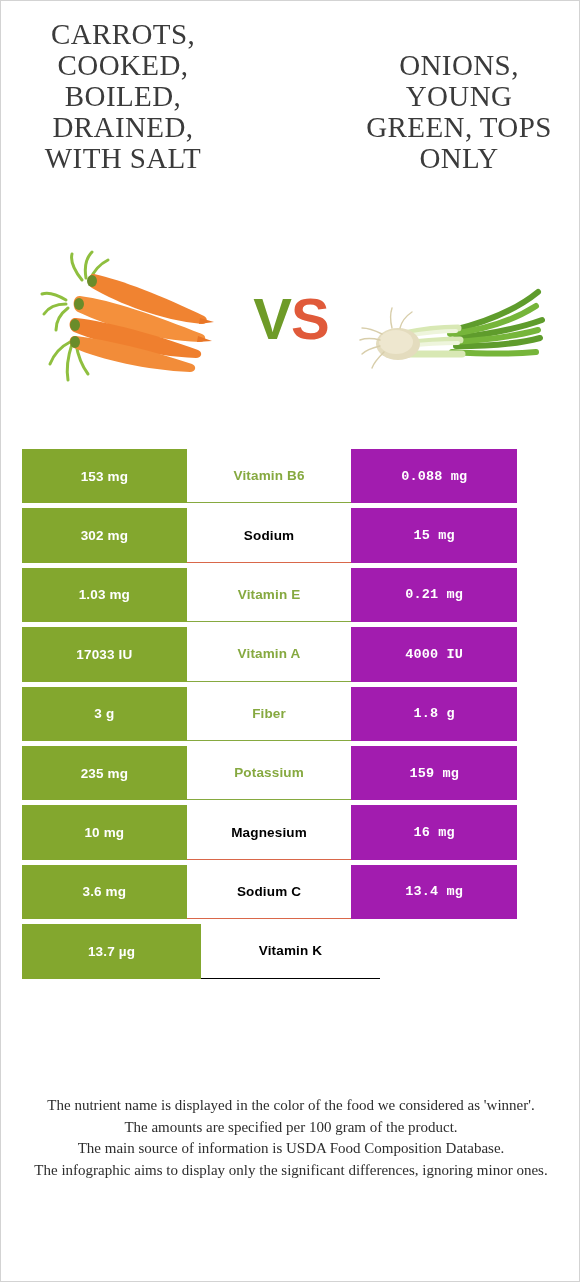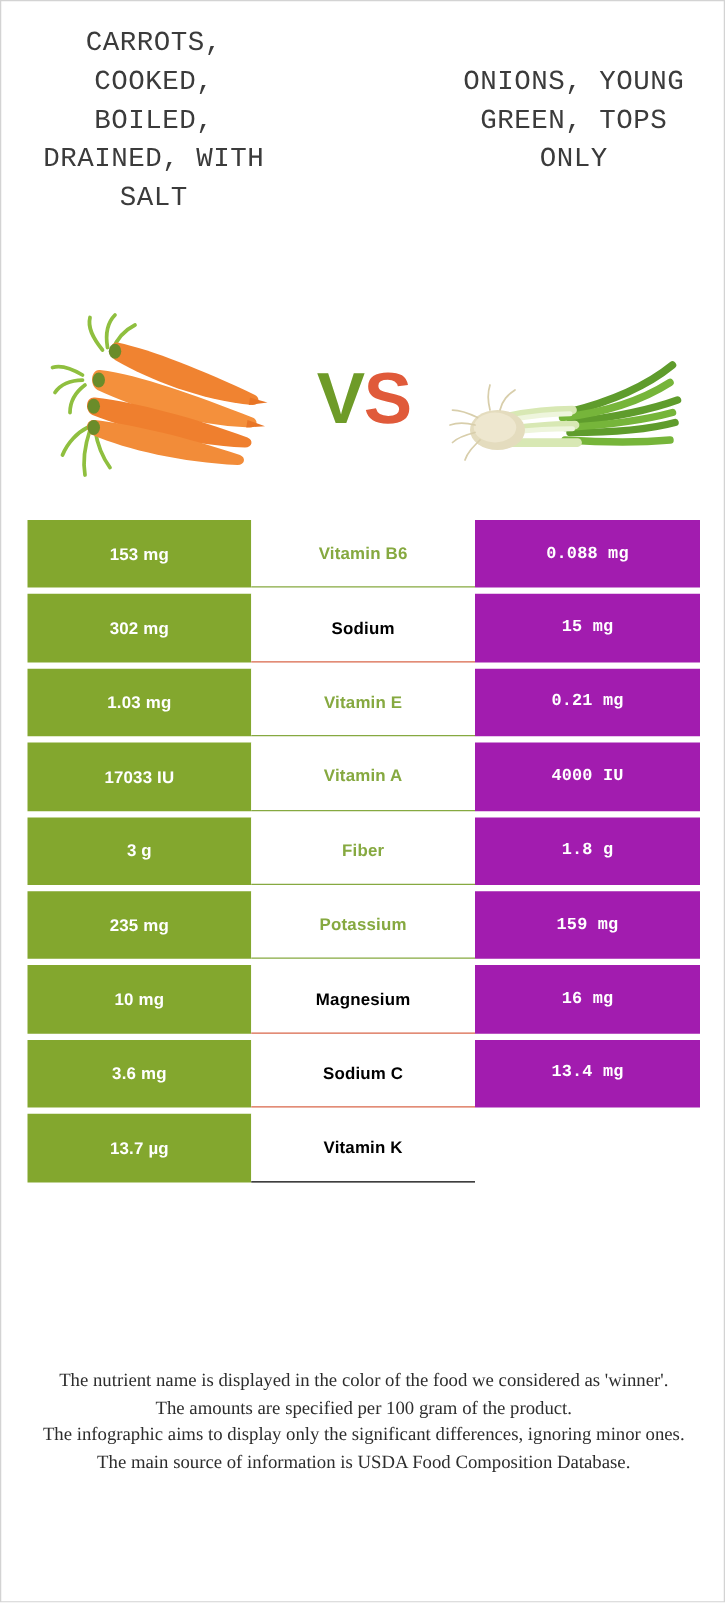--- a/index.html
+++ b/index.html
@@ -30,27 +30,27 @@
     height: 180px;
     display: flex;
     align-items: flex-start;
     justify-content: space-between;
     box-sizing: border-box;
     padding: 0 22px;
   }
   .title {
     width: 200px;
     text-align: center;
-    font-size: 22px;
+    font-size: 29px;
     line-height: 31px;
     letter-spacing: 0.4px;
     color: #3b3b3b;
     font-weight: 400;
     text-transform: uppercase;
-    font-family: Liberation Mono, monospace;
+    font-family: Liberation Serif, serif;
   }
   .title.left { padding-top: 0px; }
   .title.right { padding-top: 31px; }
 
   
   .hero {
     position: absolute;
     top: 228px;
     left: 0;
     width: 580px;
@@ -73,23 +73,23 @@
     letter-spacing: -1px;
     font-family: "Liberation Sans", sans-serif;
     user-select: none;
   }
   .vs .v { color: #6e9b28; }
   .vs .s { color: #e05a3a; }
 
   
   .table {
     position: absolute;
-    top: 415px;
+    top: 448px;
     left: 21px;
-    width: 538px;
+    width: 495px;
   }
   .trow {
     display: flex;
     width: 100%;
     height: 54.4px;
     margin-bottom: 5px;
   }
   .trow:last-child { margin-bottom: 0; }
 
   .cell {
@@ -271,17 +271,17 @@
       </div>
       <div class="trow">
         <div class="cell left">13.7 µg</div>
         <div class="cell mid win-right">Vitamin K</div>
       </div>
     </div>
 
   <div class="footer">
     <p>The nutrient name is displayed in the color of the food we considered as 'winner'.</p>
     <p>The amounts are specified per 100 gram of the product.</p>
+    <p>The main source of information is USDA Food Composition Database.</p>
     <p>The infographic aims to display only the significant differences, ignoring minor ones.</p>
-    <p>The main source of information is USDA Food Composition Database.</p>
   </div>
 
 </div>
 
 </body></html>

